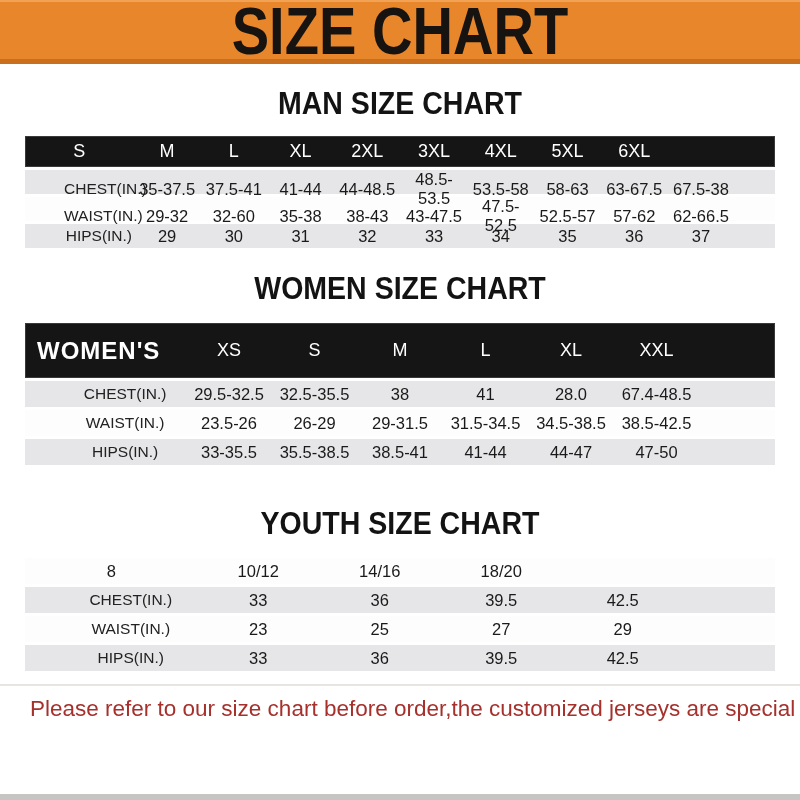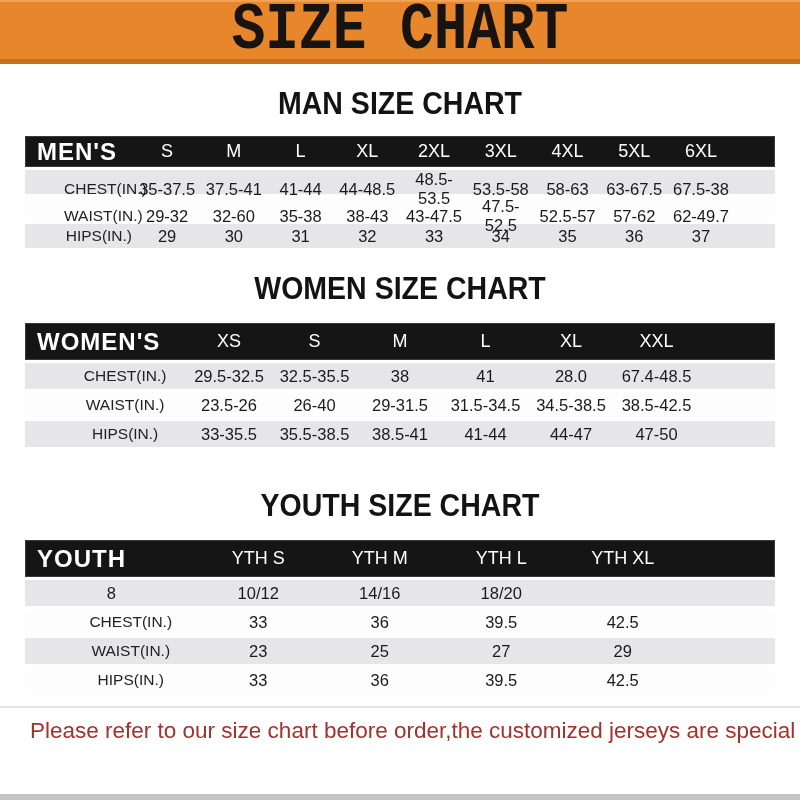--- a/index.html
+++ b/index.html
@@ -13,21 +13,20 @@
 
   
   .banner {
     height: 64px;
     background: #E8862B;
     border-top: 2px solid #f2a255;
     border-bottom: 5px solid #c96f1e;
     display: flex;
     align-items: center;
     justify-content: center;
-    font-family: Liberation Mono, monospace;
   }
   .banner h1 {
     font-size: 66px;
     line-height: 1;
     font-weight: 700;
     color: #171310;
     letter-spacing: 0px;
     transform: scaleX(.85);
     white-space: nowrap;
   }
@@ -53,21 +52,21 @@
   .sec-women .row { grid-template-columns: 21.5% repeat(6, 11.4%) 1fr; }
   .sec-youth .row { grid-template-columns: 23% repeat(4, 16.2%) 1fr; }
 
   .row.bar {
     background: #151515;
     color: #ffffff;
     border-bottom: 3px solid #ffffff;
     box-shadow: 0 0 0 1px #3a3a3a inset;
   }
   .sec-men   .row.bar { height: 34px; }
-  .sec-women .row.bar, .sec-youth .row.bar { height: 40px; }
+  .sec-women .row.bar, .sec-youth .row.bar { height: 58px; }
 
   .row.bar .lbl {
     font-weight: 700;
     font-size: 24px;
     letter-spacing: 1px;
     padding-left: 12px;
     text-align: left;
   }
   .row.bar .col {
     font-size: 18px;
@@ -110,21 +109,20 @@
   <header class="banner">
     <h1>SIZE CHART</h1>
   </header>
 
   <main>
 
     <section class="sec-men">
       <h2 class="sec-heading">MAN SIZE CHART</h2>
       <div class="tbl">
           <div class="row bar">
-            <div class="cell lbl">MEN'S</div>
             <div class="cell col">S</div>
             <div class="cell col">M</div>
             <div class="cell col">L</div>
             <div class="cell col">XL</div>
             <div class="cell col">2XL</div>
             <div class="cell col">3XL</div>
             <div class="cell col">4XL</div>
             <div class="cell col">5XL</div>
             <div class="cell col">6XL</div>
             <div class="cell sp"></div>
@@ -145,21 +143,21 @@
           <div class="row data">
             <div class="cell rlbl">WAIST(IN.)</div>
             <div class="cell val">29-32</div>
             <div class="cell val">32-60</div>
             <div class="cell val">35-38</div>
             <div class="cell val">38-43</div>
             <div class="cell val">43-47.5</div>
             <div class="cell val">47.5-52.5</div>
             <div class="cell val">52.5-57</div>
             <div class="cell val">57-62</div>
-            <div class="cell val">62-49.7</div>
+            <div class="cell val">62-66.5</div>
             <div class="cell sp"></div>
           </div>
           <div class="row data">
             <div class="cell rlbl">HIPS(IN.)</div>
             <div class="cell val">29</div>
             <div class="cell val">30</div>
             <div class="cell val">31</div>
             <div class="cell val">32</div>
             <div class="cell val">33</div>
             <div class="cell val">34</div>
@@ -190,21 +188,21 @@
             <div class="cell val">32.5-35.5</div>
             <div class="cell val">38</div>
             <div class="cell val">41</div>
             <div class="cell val">28.0</div>
             <div class="cell val">67.4-48.5</div>
             <div class="cell sp"></div>
           </div>
           <div class="row data">
             <div class="cell rlbl">WAIST(IN.)</div>
             <div class="cell val">23.5-26</div>
-            <div class="cell val">26-40</div>
+            <div class="cell val">26-29</div>
             <div class="cell val">29-31.5</div>
             <div class="cell val">31.5-34.5</div>
             <div class="cell val">34.5-38.5</div>
             <div class="cell val">38.5-42.5</div>
             <div class="cell sp"></div>
           </div>
           <div class="row data">
             <div class="cell rlbl">HIPS(IN.)</div>
             <div class="cell val">33-35.5</div>
             <div class="cell val">35.5-38.5</div>
@@ -213,28 +211,20 @@
             <div class="cell val">44-47</div>
             <div class="cell val">47-50</div>
             <div class="cell sp"></div>
           </div>
         </div>
     </section>
 
     <section class="sec-youth">
       <h2 class="sec-heading">YOUTH SIZE CHART</h2>
       <div class="tbl">
-          <div class="row bar">
-            <div class="cell lbl">YOUTH</div>
-            <div class="cell col">YTH S</div>
-            <div class="cell col">YTH M</div>
-            <div class="cell col">YTH L</div>
-            <div class="cell col">YTH XL</div>
-            <div class="cell sp"></div>
-          </div>
           <div class="row data">
             <div class="cell val">8</div>
             <div class="cell val">10/12</div>
             <div class="cell val">14/16</div>
             <div class="cell val">18/20</div>
             <div class="cell sp"></div>
           </div>
           <div class="row data">
             <div class="cell rlbl">CHEST(IN.)</div>
             <div class="cell val">33</div>

